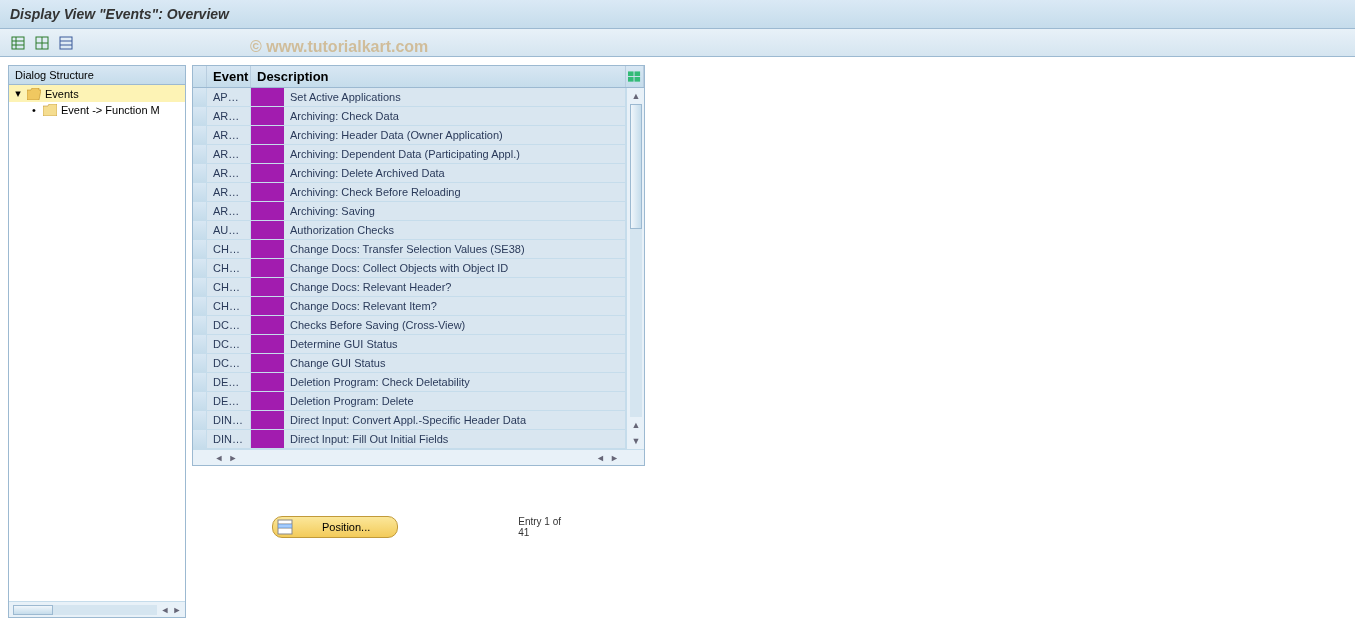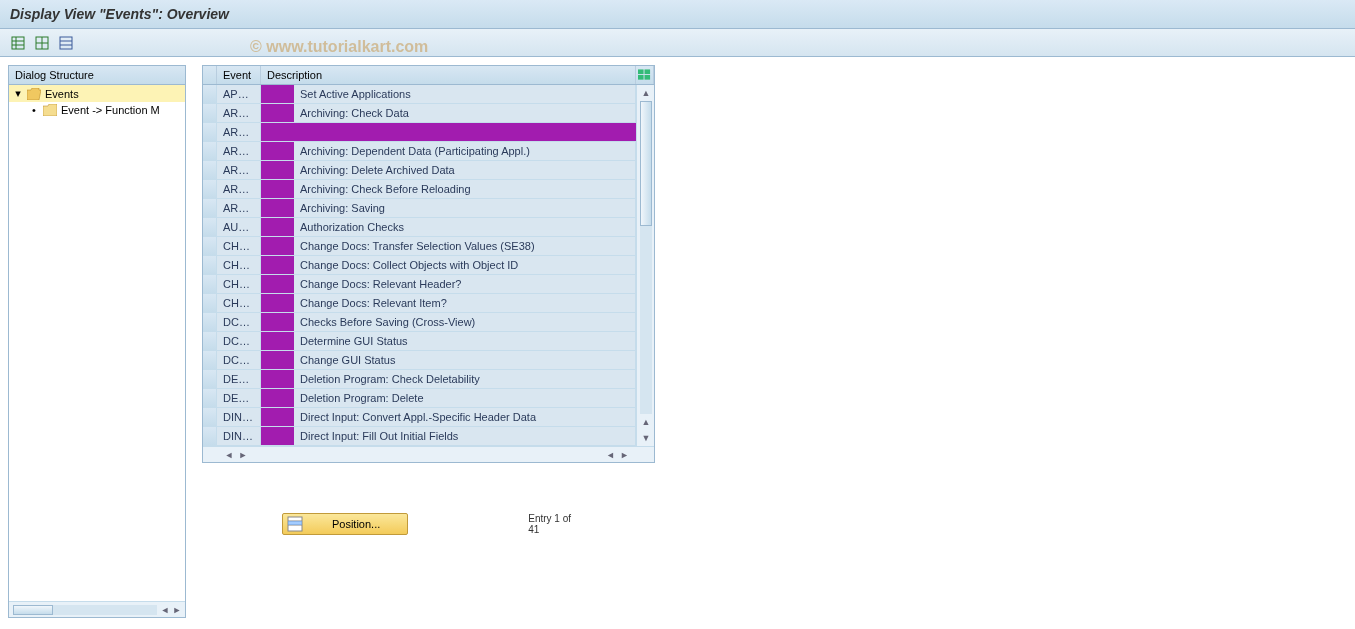--- a/index.html
+++ b/index.html
@@ -47,21 +47,21 @@
       font-size: 16px;
       color: #c9a060;
       opacity: 0.6;
       pointer-events: none;
       font-weight: bold;
     }
     .main-area {
       display: flex;
       height: calc(100% - 60px);
       padding: 8px;
-      gap: 16px;
+      gap: 6px;
     }
     .dialog-structure {
       width: 178px;
       border: 1px solid #9cb9d1;
       background: #e8f1f8;
       display: flex;
       flex-direction: column;
       position: relative;
     }
     .ds-header {
@@ -142,22 +142,23 @@
       display: flex;
       flex-direction: column;
     }
     .table-header-row {
       display: flex;
       background: linear-gradient(to bottom, #d8e7f3, #c5dceb);
       border-bottom: 1px solid #9cb9d1;
     }
     .th {
       padding: 3px 6px;
-      font-size: 11px;
+      font-size: 13px;
       border-right: 1px solid #b8cddf;
+      font-weight: bold;
     }
     .th-sel { width: 14px; padding: 3px 2px; }
     .th-event { width: 44px; }
     .th-desc { flex: 1; }
     .th-settings {
       width: 18px;
       padding: 2px;
       display: flex;
       align-items: center;
       justify-content: center;
@@ -233,21 +234,21 @@
       align-items: center;
       margin-top: 50px;
       padding: 0 80px;
       gap: 120px;
     }
     .position-btn {
       display: inline-flex;
       align-items: center;
       background: linear-gradient(to bottom, #fbe79a, #f3cb5a);
       border: 1px solid #c19a3a;
-      border-radius: 2px;
+      border-radius: 10px;
       padding: 2px 4px;
       cursor: pointer;
       width: 150px;
     }
     .position-btn .pos-icon {
       width: 16px;
       height: 16px;
       margin-right: 6px;
     }
     .position-btn .pos-label {
@@ -347,20 +348,21 @@
               <div class="td td-desc">Set Active Applications</div>
             </div>
             <div class="tr">
               <div class="td td-sel"></div>
               <div class="td td-event">ARCH1</div>
               <div class="td td-desc">Archiving: Check Data</div>
             </div>
             <div class="tr">
               <div class="td td-sel"></div>
               <div class="td td-event">ARCH2</div>
+              <div class="td td-desc">Archiving: Header Data (Owner Application)</div>
             </div>
             <div class="tr">
               <div class="td td-sel"></div>
               <div class="td td-event">ARCH3</div>
               <div class="td td-desc">Archiving: Dependent Data (Participating Appl.)</div>
             </div>
             <div class="tr">
               <div class="td td-sel"></div>
               <div class="td td-event">ARCH4</div>
               <div class="td td-desc">Archiving: Delete Archived Data</div>

